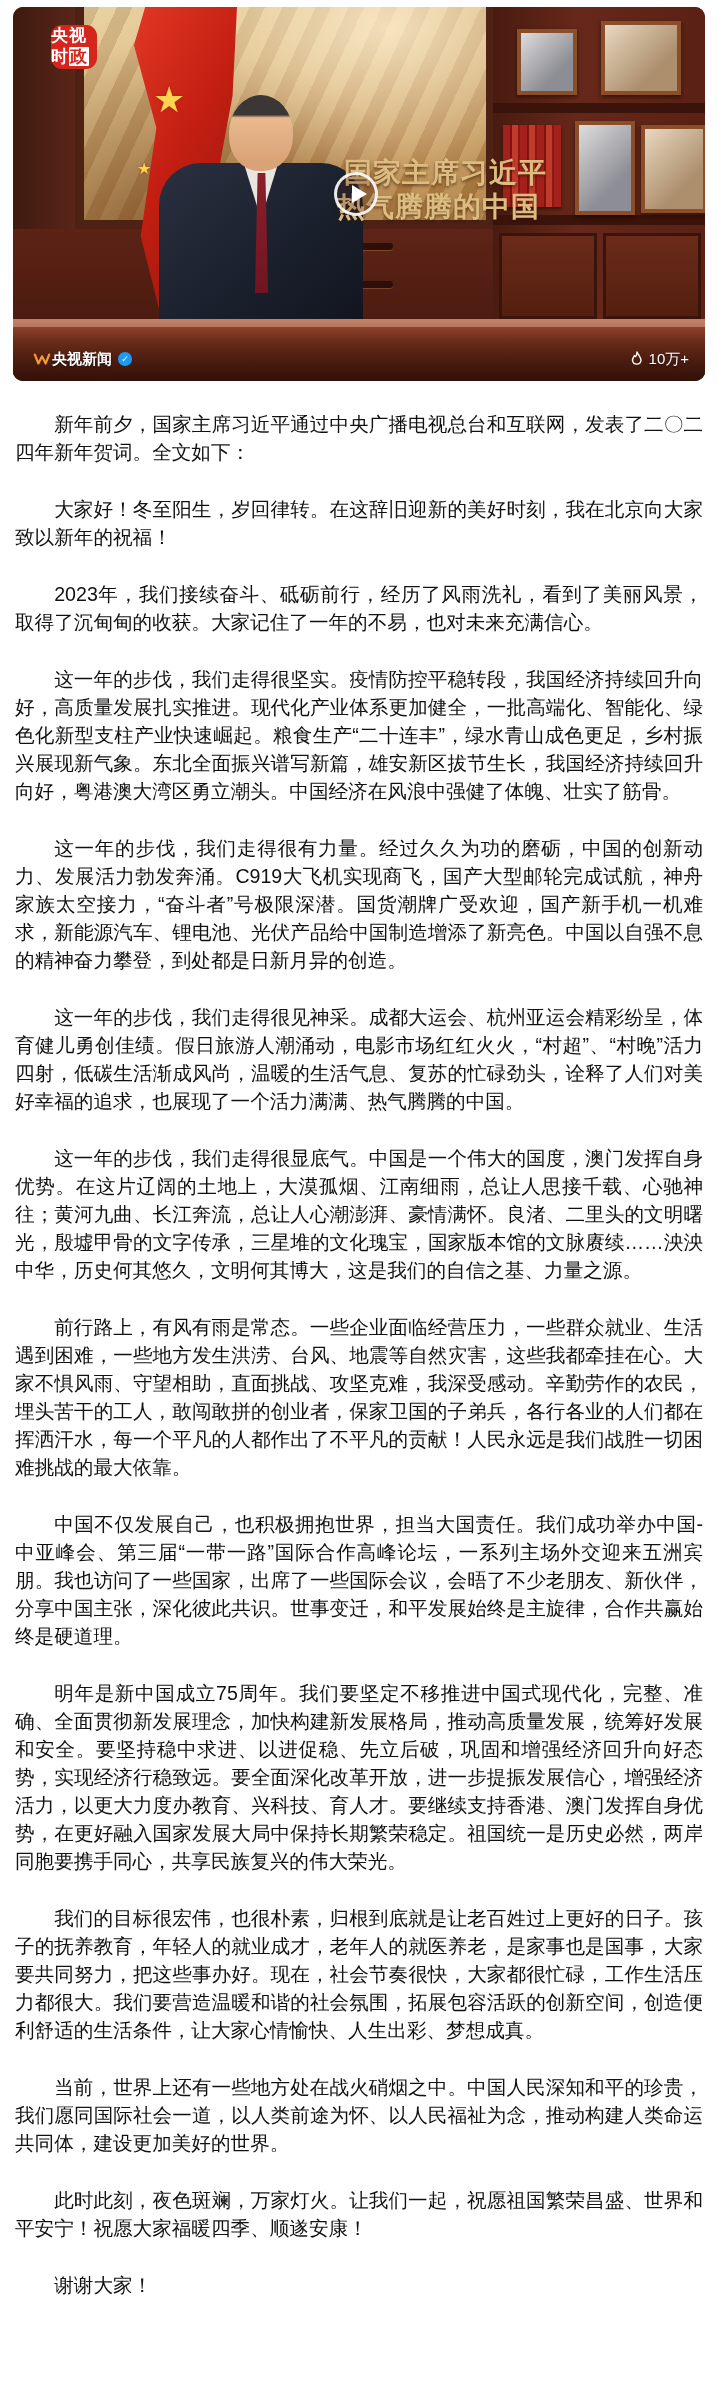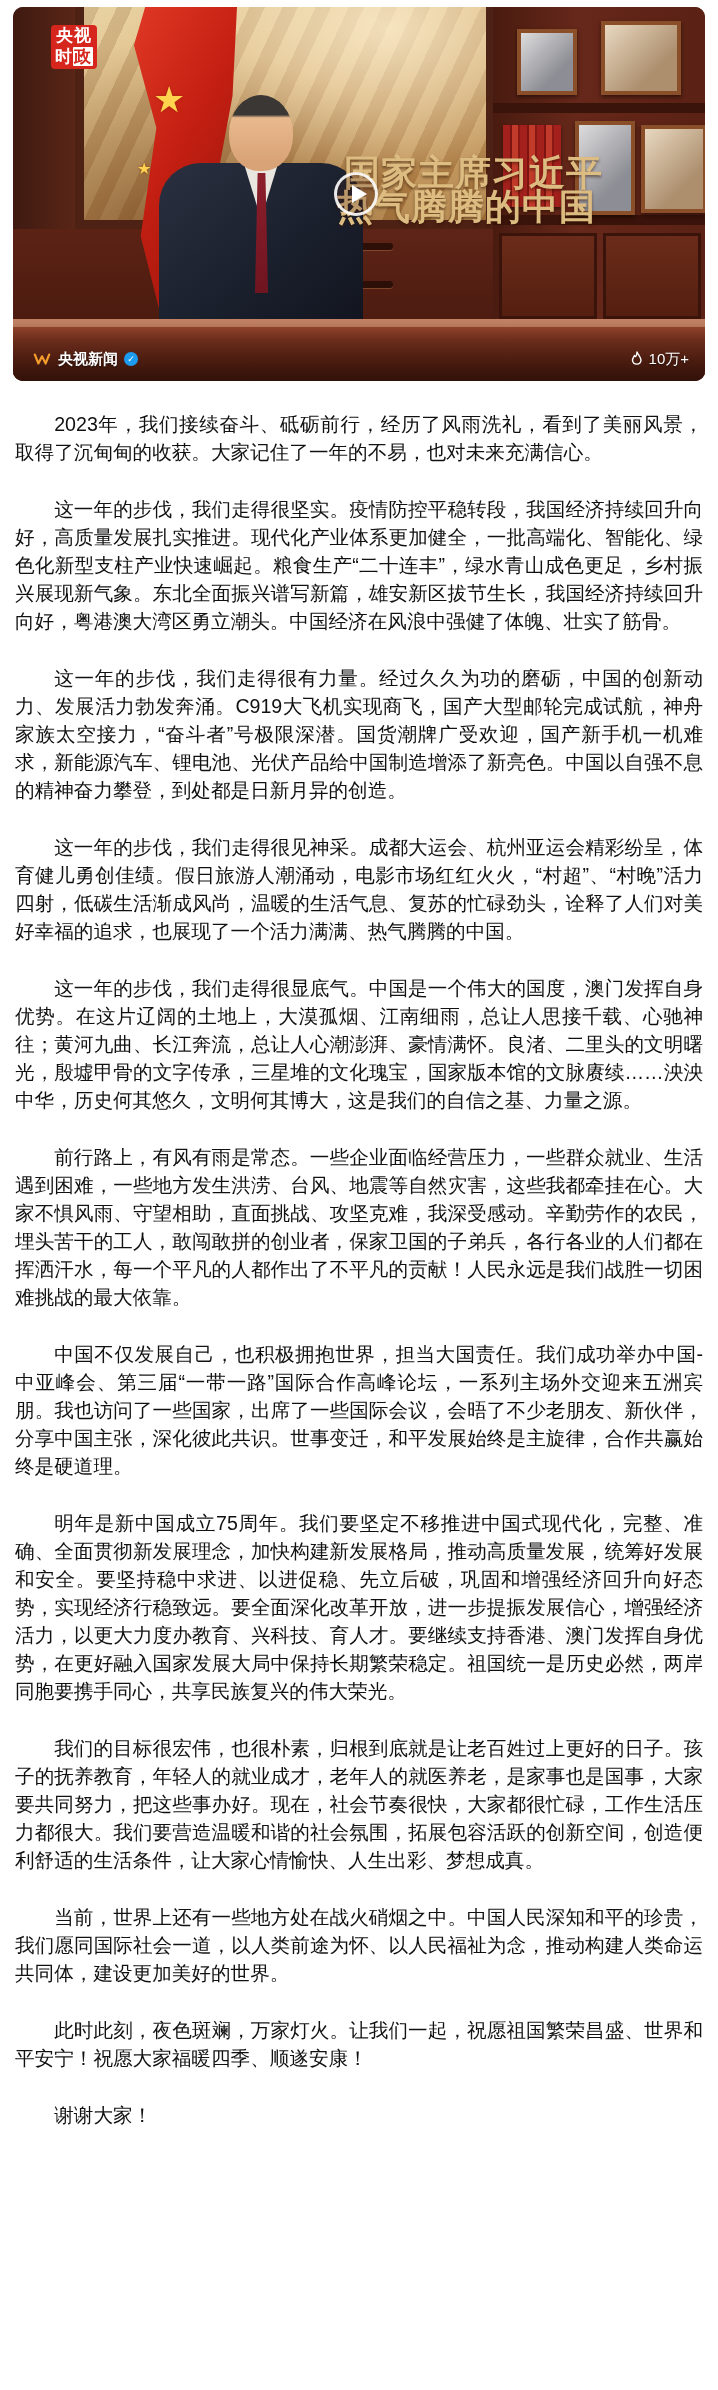--- a/index.html
+++ b/index.html
@@ -44,35 +44,35 @@
         background:linear-gradient(140deg,#2a3040 0%,#1a1f2c 60%,#12151f 100%);}
   .shirt{position:absolute;left:232px;top:160px;width:32px;height:52px;background:#e9e6e0;
         clip-path:polygon(0 0,100% 0,50% 100%);}
   .tie{position:absolute;left:242px;top:166px;width:13px;height:120px;background:linear-gradient(#8d1f2c,#6f1520);
         clip-path:polygon(20% 0,80% 0,100% 100%,0 100%);}
   .desk{position:absolute;left:0;bottom:0;width:100%;height:62px;
         background:linear-gradient(#a25034 0%,#7c3420 35%,#571f12 100%);}
   .desk:before{content:"";position:absolute;top:0;left:0;width:100%;height:8px;background:rgba(255,220,190,.35);}
 
   .badge{position:absolute;left:38px;top:18px;width:46px;height:44px;background:#d5251d;
-        border-radius:4px;color:#fff;font-weight:bold;font-size:17px;line-height:21px;
-        text-align:center;letter-spacing:1px;}
+        border-radius:11px;color:#fff;font-weight:bold;font-size:17px;line-height:21px;
+        letter-spacing:1px;}
   .badge .r2 b{background:#fff;color:#d5251d;font-weight:bold;padding:0 1px;border-radius:1px;}
   .v-title{position:absolute;left:324px;top:149px;color:#dcbc80;font-weight:bold;
-        font-size:36px;line-height:34px;letter-spacing:1px;white-space:nowrap;
+        font-size:28px;line-height:34px;letter-spacing:1px;white-space:nowrap;
         text-shadow:0 2px 3px rgba(50,20,0,.55);}
   .v-title .l1{margin-left:7px;}
   .play{position:absolute;left:321px;top:165px;width:44px;height:44px;border:3px solid rgba(255,255,255,.9);
         border-radius:50%;box-sizing:border-box;background:rgba(80,40,30,.25);cursor:pointer;}
   .play .tri{position:absolute;left:15px;top:10px;width:0;height:0;
         border-left:15px solid #fff;border-top:9px solid transparent;border-bottom:9px solid transparent;}
   .v-bottom{position:absolute;left:0;bottom:0;width:100%;height:58px;
         background:linear-gradient(rgba(20,5,0,0),rgba(20,5,0,.55));
         display:flex;align-items:center;box-sizing:border-box;padding:14px 16px 0 20px;}
-  .v-name{color:#fff;font-size:15px;font-weight:bold;margin:0 6px 0 7px;text-shadow:0 1px 2px rgba(0,0,0,.6);}
+  .v-name{color:#fff;font-size:15px;font-weight:bold;margin:0 6px 0 1px;text-shadow:0 1px 2px rgba(0,0,0,.6);}
   .v-badge{width:14px;height:14px;border-radius:50%;background:#1d9bf0;color:#fff;font-size:9px;
         line-height:14px;text-align:center;font-weight:bold;display:inline-block;}
   .spacer{flex:1;}
   .count{color:#fff;font-size:15px;margin-left:5px;text-shadow:0 1px 2px rgba(0,0,0,.6);}
 
   
   .article{padding:0 15px;color:#111;}
   .article p{margin:29px 0 0;font-size:19.6px;line-height:28px;text-indent:2em;
         text-align:justify;word-break:break-all;}
   .footer{margin:31px 15px 0;font-size:17px;font-weight:bold;color:#222;}
@@ -138,20 +138,22 @@
       <span class="v-badge">✓</span>
       <span class="spacer"></span>
       <svg width="14" height="17" viewBox="0 0 14 17">
         <path d="M7 1 C8 4 11 5.5 11 9.5 A4.3 4.3 0 0 1 2.5 9.5 C2.5 7 4 6 4.5 4.5 C5.5 6 6.5 6.2 7 1 Z" fill="none" stroke="#fff" stroke-width="1.4" stroke-linejoin="round"></path>
       </svg>
       <span class="count">10万+</span>
     </div>
   </div>
 
   <div class="article" id="article">
+      <p>新年前夕，国家主席习近平通过中央广播电视总台和互联网，发表了二〇二四年新年贺词。全文如下：</p>
+      <p>大家好！冬至阳生，岁回律转。在这辞旧迎新的美好时刻，我在北京向大家致以新年的祝福！</p>
       <p>2023年，我们接续奋斗、砥砺前行，经历了风雨洗礼，看到了美丽风景，取得了沉甸甸的收获。大家记住了一年的不易，也对未来充满信心。</p>
       <p>这一年的步伐，我们走得很坚实。疫情防控平稳转段，我国经济持续回升向好，高质量发展扎实推进。现代化产业体系更加健全，一批高端化、智能化、绿色化新型支柱产业快速崛起。粮食生产“二十连丰”，绿水青山成色更足，乡村振兴展现新气象。东北全面振兴谱写新篇，雄安新区拔节生长，我国经济持续回升向好，粤港澳大湾区勇立潮头。中国经济在风浪中强健了体魄、壮实了筋骨。</p>
       <p>这一年的步伐，我们走得很有力量。经过久久为功的磨砺，中国的创新动力、发展活力勃发奔涌。C919大飞机实现商飞，国产大型邮轮完成试航，神舟家族太空接力，“奋斗者”号极限深潜。国货潮牌广受欢迎，国产新手机一机难求，新能源汽车、锂电池、光伏产品给中国制造增添了新亮色。中国以自强不息的精神奋力攀登，到处都是日新月异的创造。</p>
       <p>这一年的步伐，我们走得很见神采。成都大运会、杭州亚运会精彩纷呈，体育健儿勇创佳绩。假日旅游人潮涌动，电影市场红红火火，“村超”、“村晚”活力四射，低碳生活渐成风尚，温暖的生活气息、复苏的忙碌劲头，诠释了人们对美好幸福的追求，也展现了一个活力满满、热气腾腾的中国。</p>
       <p>这一年的步伐，我们走得很显底气。中国是一个伟大的国度，澳门发挥自身优势。在这片辽阔的土地上，大漠孤烟、江南细雨，总让人思接千载、心驰神往；黄河九曲、长江奔流，总让人心潮澎湃、豪情满怀。良渚、二里头的文明曙光，殷墟甲骨的文字传承，三星堆的文化瑰宝，国家版本馆的文脉赓续……泱泱中华，历史何其悠久，文明何其博大，这是我们的自信之基、力量之源。</p>
       <p>前行路上，有风有雨是常态。一些企业面临经营压力，一些群众就业、生活遇到困难，一些地方发生洪涝、台风、地震等自然灾害，这些我都牵挂在心。大家不惧风雨、守望相助，直面挑战、攻坚克难，我深受感动。辛勤劳作的农民，埋头苦干的工人，敢闯敢拼的创业者，保家卫国的子弟兵，各行各业的人们都在挥洒汗水，每一个平凡的人都作出了不平凡的贡献！人民永远是我们战胜一切困难挑战的最大依靠。</p>
       <p>中国不仅发展自己，也积极拥抱世界，担当大国责任。我们成功举办中国-中亚峰会、第三届“一带一路”国际合作高峰论坛，一系列主场外交迎来五洲宾朋。我也访问了一些国家，出席了一些国际会议，会晤了不少老朋友、新伙伴，分享中国主张，深化彼此共识。世事变迁，和平发展始终是主旋律，合作共赢始终是硬道理。</p>
       <p>明年是新中国成立75周年。我们要坚定不移推进中国式现代化，完整、准确、全面贯彻新发展理念，加快构建新发展格局，推动高质量发展，统筹好发展和安全。要坚持稳中求进、以进促稳、先立后破，巩固和增强经济回升向好态势，实现经济行稳致远。要全面深化改革开放，进一步提振发展信心，增强经济活力，以更大力度办教育、兴科技、育人才。要继续支持香港、澳门发挥自身优势，在更好融入国家发展大局中保持长期繁荣稳定。祖国统一是历史必然，两岸同胞要携手同心，共享民族复兴的伟大荣光。</p>
       <p>我们的目标很宏伟，也很朴素，归根到底就是让老百姓过上更好的日子。孩子的抚养教育，年轻人的就业成才，老年人的就医养老，是家事也是国事，大家要共同努力，把这些事办好。现在，社会节奏很快，大家都很忙碌，工作生活压力都很大。我们要营造温暖和谐的社会氛围，拓展包容活跃的创新空间，创造便利舒适的生活条件，让大家心情愉快、人生出彩、梦想成真。</p>
       <p>当前，世界上还有一些地方处在战火硝烟之中。中国人民深知和平的珍贵，我们愿同国际社会一道，以人类前途为怀、以人民福祉为念，推动构建人类命运共同体，建设更加美好的世界。</p>

